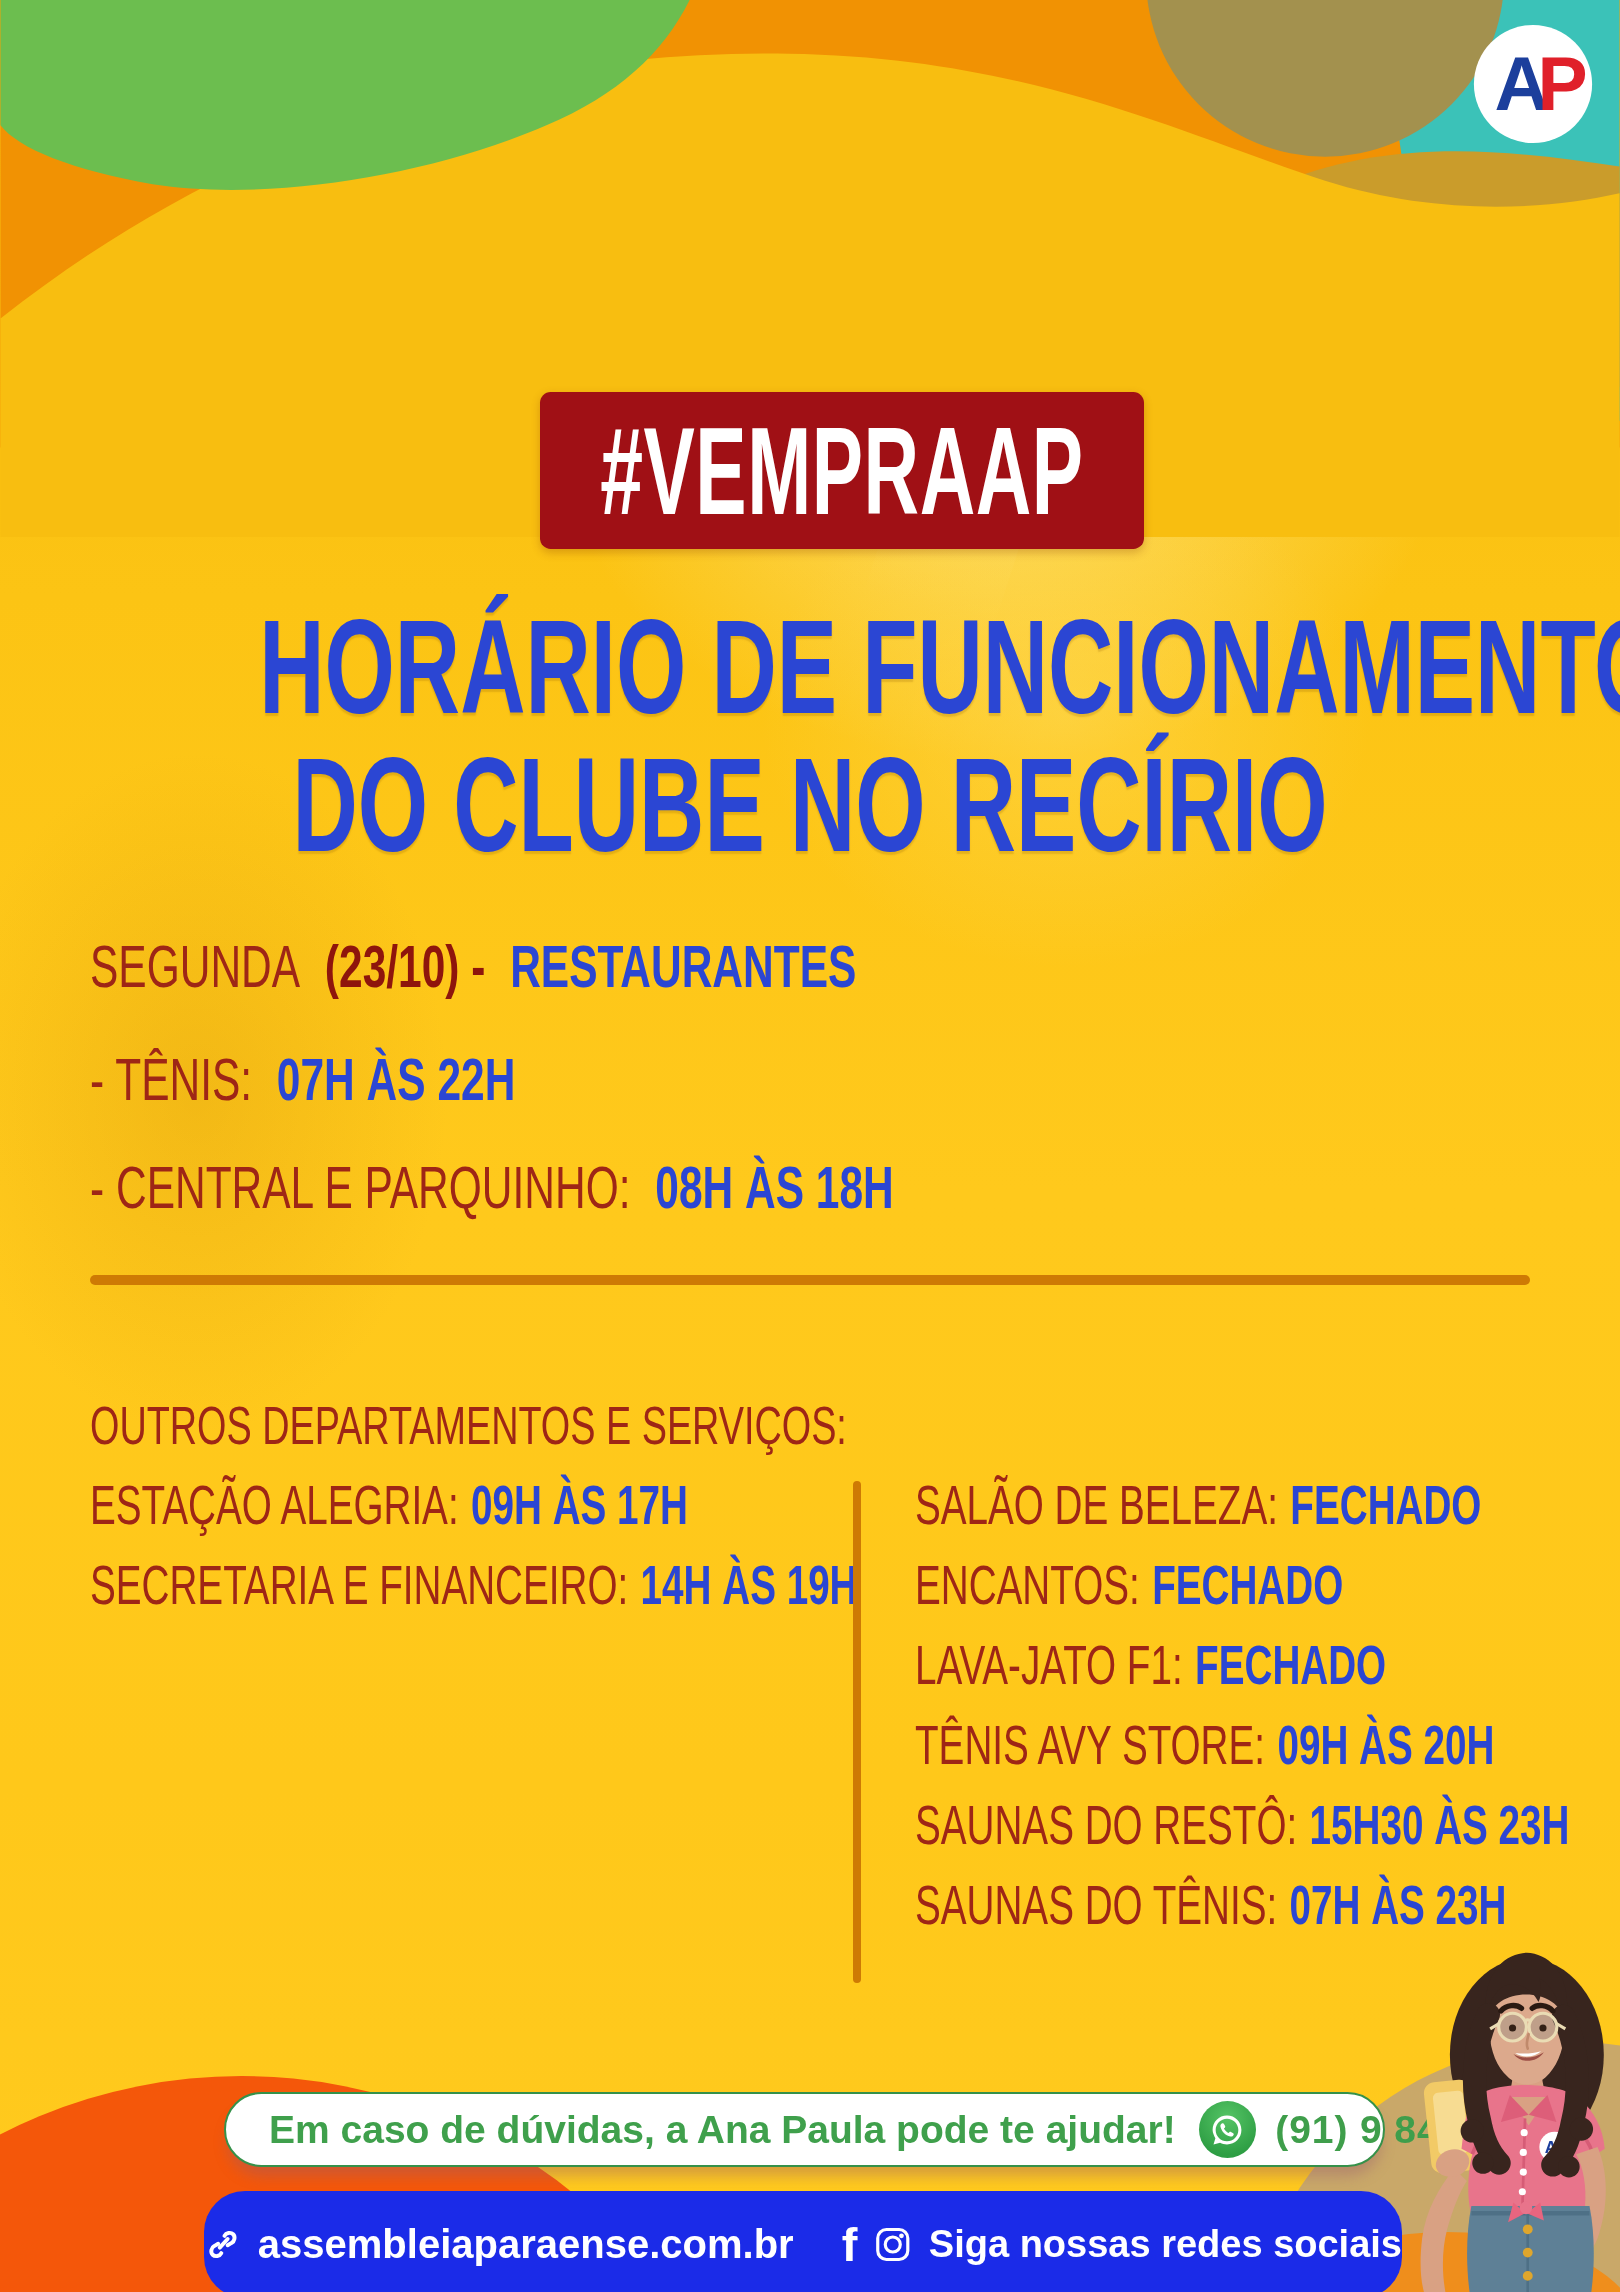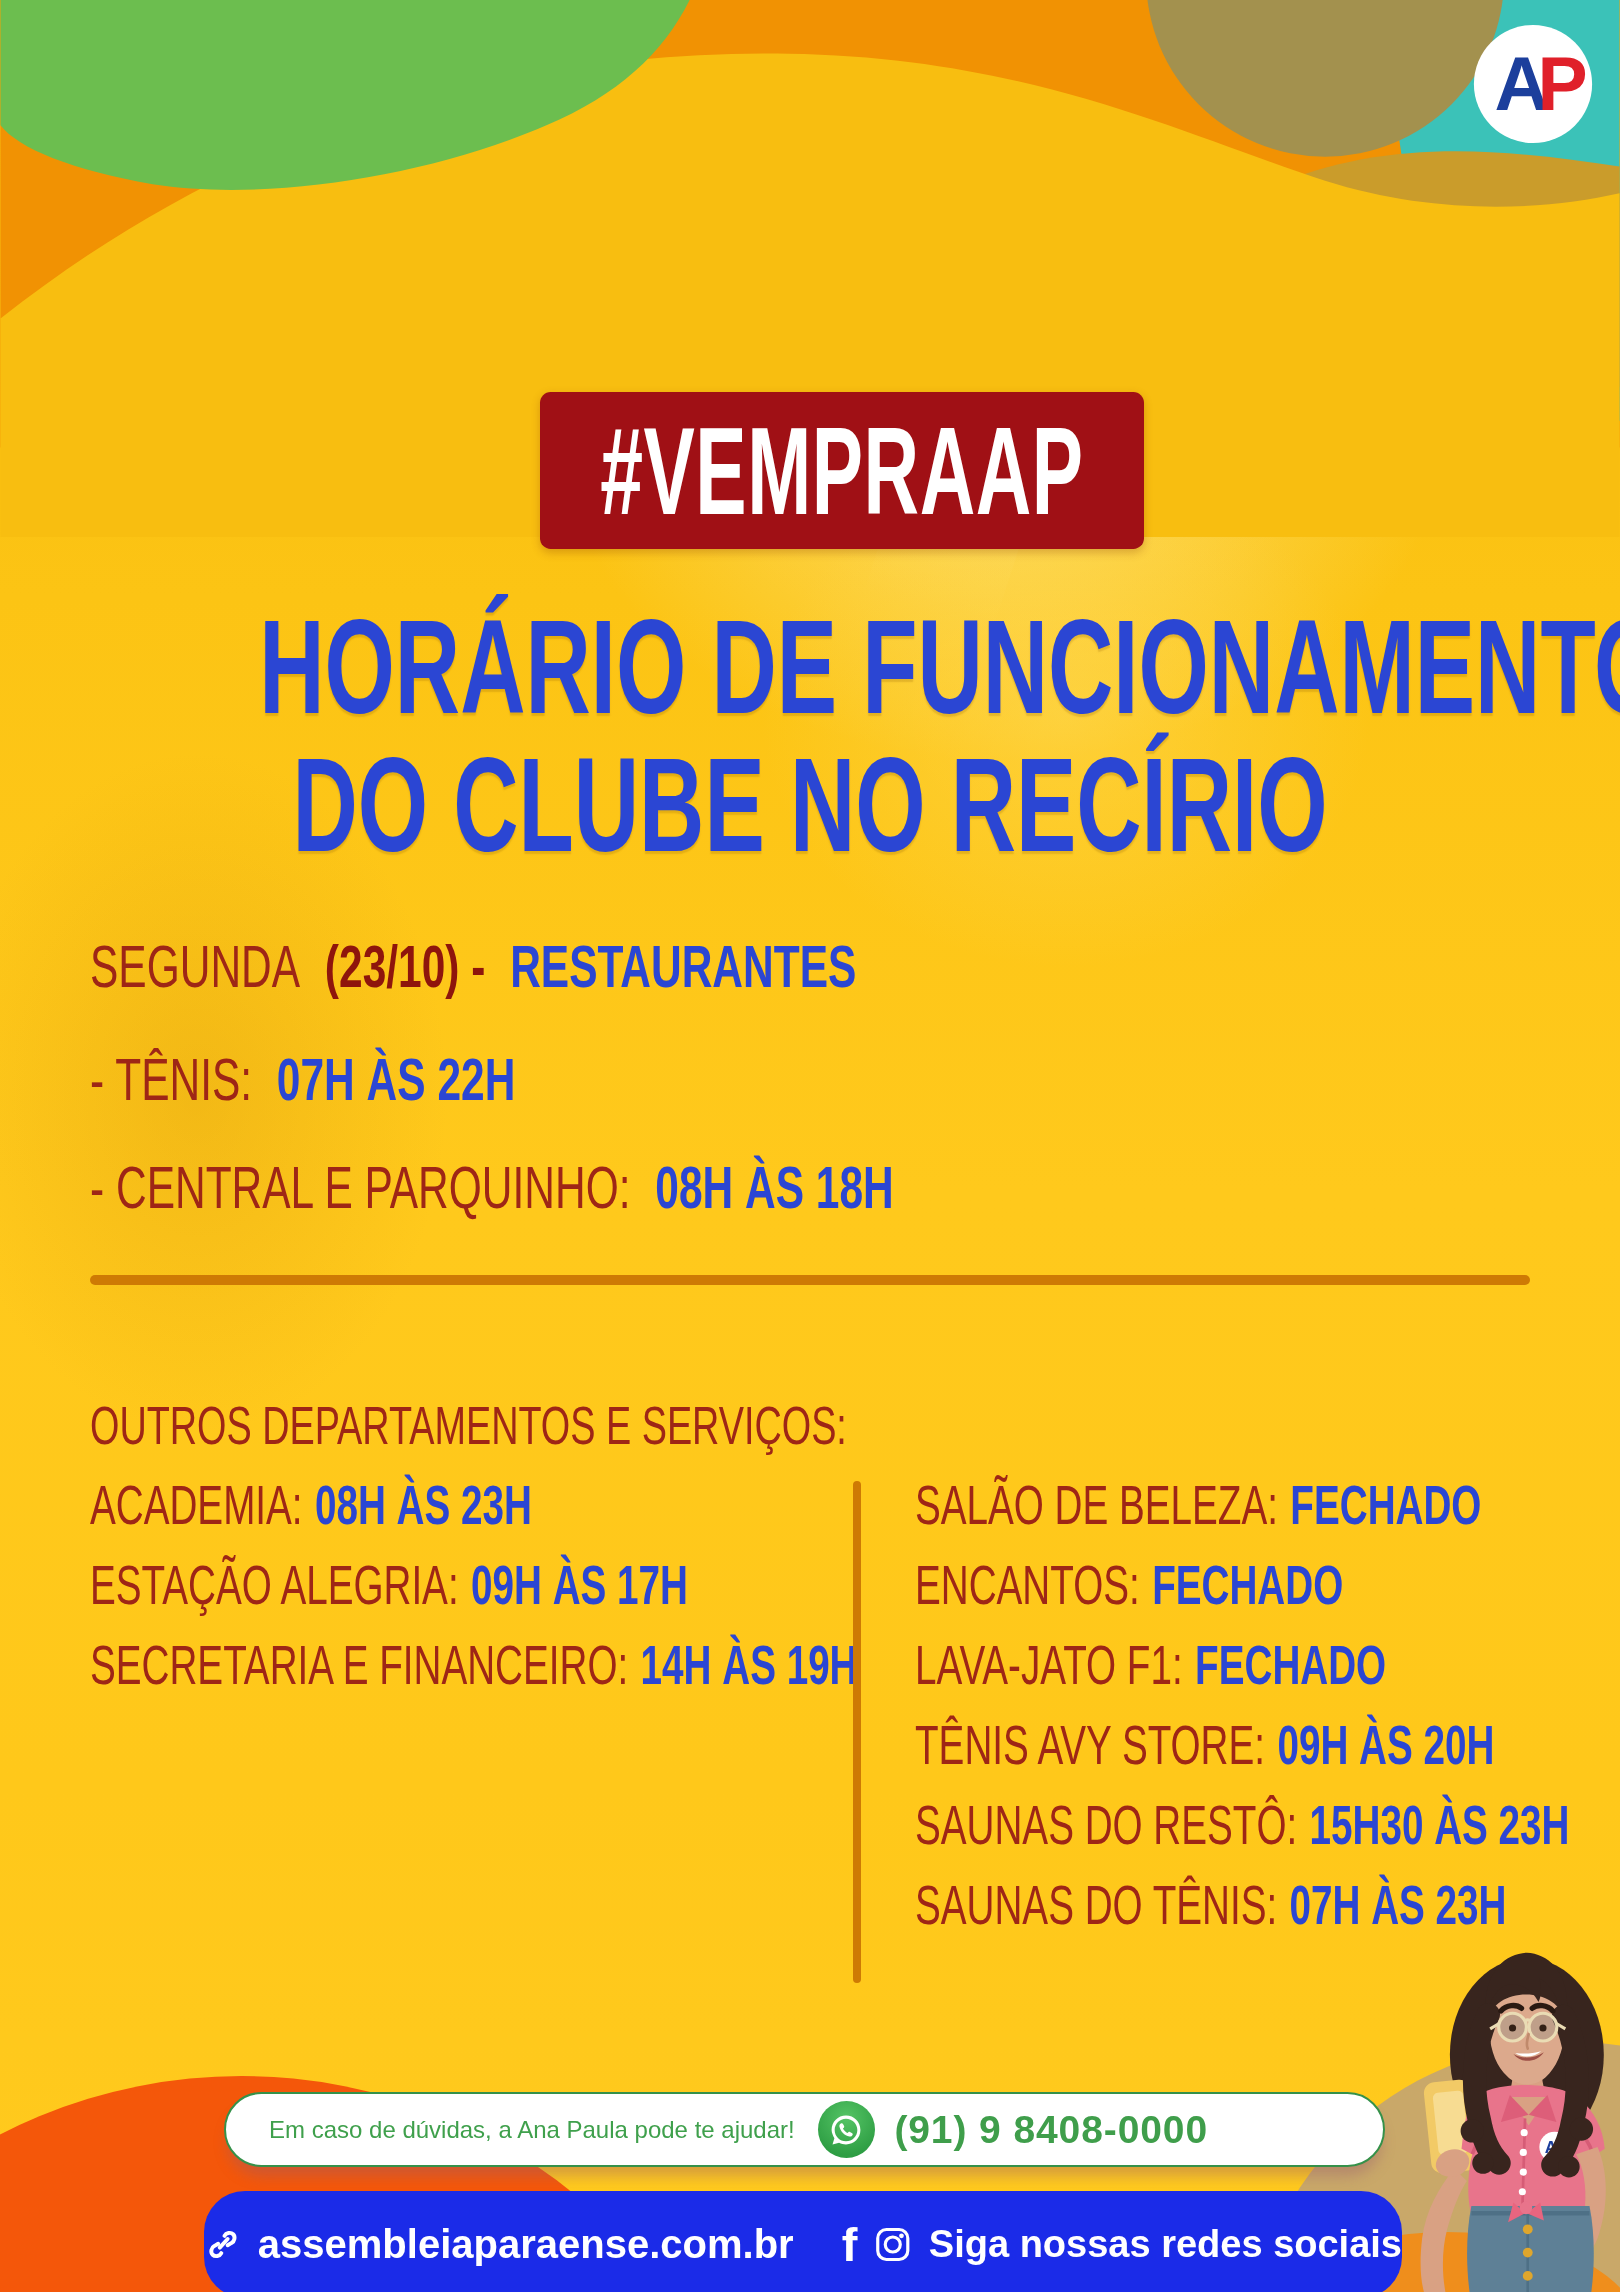--- a/index.html
+++ b/index.html
@@ -63,21 +63,21 @@
   .blob-bottom-left{left:-287px;top:2076px;width:1057px;height:1057px;border-radius:50%;background:#f4570a;}
   .blob-tan{left:1245px;top:2042px;width:654px;height:654px;border-radius:50%;background:#c9a869;}
   .blob-orange-br{left:1254px;top:2232px;width:385px;height:197px;border-radius:50%;background:#ef8e1c;}
 
   .help-pill{
     left:224px;top:2092px;width:1161px;height:75px;border-radius:41px;
     background:#ffffff;border:2.7px solid #35914a;box-sizing:border-box;
     display:flex;align-items:center;padding:0 30px 0 43px;
     box-shadow:0 12.5px 14.3px -3.6px rgba(150,90,110,.40);
   }
-  .help-text{font-size:24px;font-weight:400;color:#3fa04c;white-space:nowrap;}
+  .help-text{font-size:39px;font-weight:700;color:#3fa04c;white-space:nowrap;}
   .wa-badge{width:57px;height:57px;border-radius:50%;margin:0 19.7px 0 23px;flex:0 0 auto;
     background:radial-gradient(circle at 50% 30%,#55c465,#2e9e44 75%);
     display:flex;align-items:center;justify-content:center;}
   .help-phone{font-size:39px;font-weight:700;color:#3f9e4b;white-space:nowrap;letter-spacing:0.9px;}
 
   .footer-bar{
     left:204px;top:2191px;width:1198px;height:107px;border-radius:41px;
     background:#1b2be8;display:flex;align-items:center;justify-content:center;
     color:#ffffff;gap:16px;
   }
@@ -142,21 +142,20 @@
     </span>
   </div>
 
   <div class="abs divider-h"></div>
 
   <div class="abs others-heading">
     <span class="cx red-reg">OUTROS DEPARTAMENTOS E SERVIÇOS:</span>
   </div>
 
   <div class="abs col col-left">
-    <div class="row"><span class="cx"><span class="red-reg lblgap">ACADEMIA:</span><span class="blue-bold">08H ÀS 23H</span></span></div>
     <div class="row"><span class="cx"><span class="red-reg lblgap">ESTAÇÃO ALEGRIA:</span><span class="blue-bold">09H ÀS 17H</span></span></div>
     <div class="row"><span class="cx"><span class="red-reg lblgap">SECRETARIA E FINANCEIRO:</span><span class="blue-bold">14H ÀS 19H</span></span></div>
   </div>
 
   <div class="abs divider-v"></div>
 
   <div class="abs col col-right">
     <div class="row"><span class="cx"><span class="red-reg lblgap">SALÃO DE BELEZA:</span><span class="blue-bold">FECHADO</span></span></div>
     <div class="row"><span class="cx"><span class="red-reg lblgap">ENCANTOS:</span><span class="blue-bold">FECHADO</span></span></div>
     <div class="row"><span class="cx"><span class="red-reg lblgap">LAVA-JATO F1:</span><span class="blue-bold">FECHADO</span></span></div>

